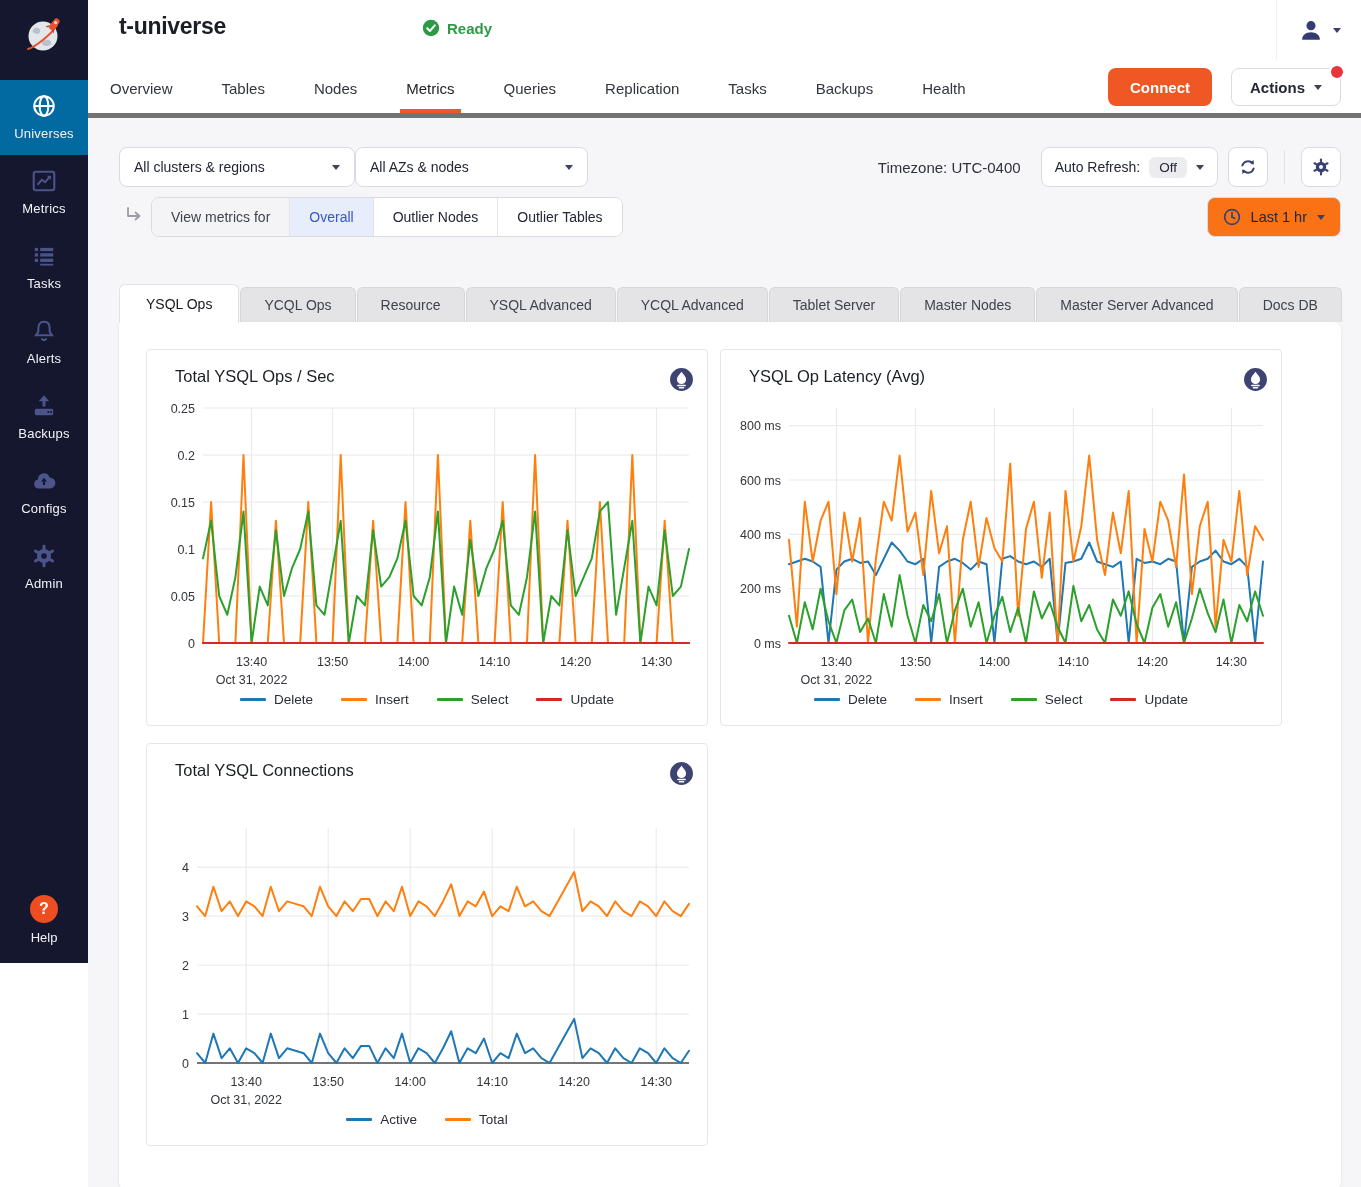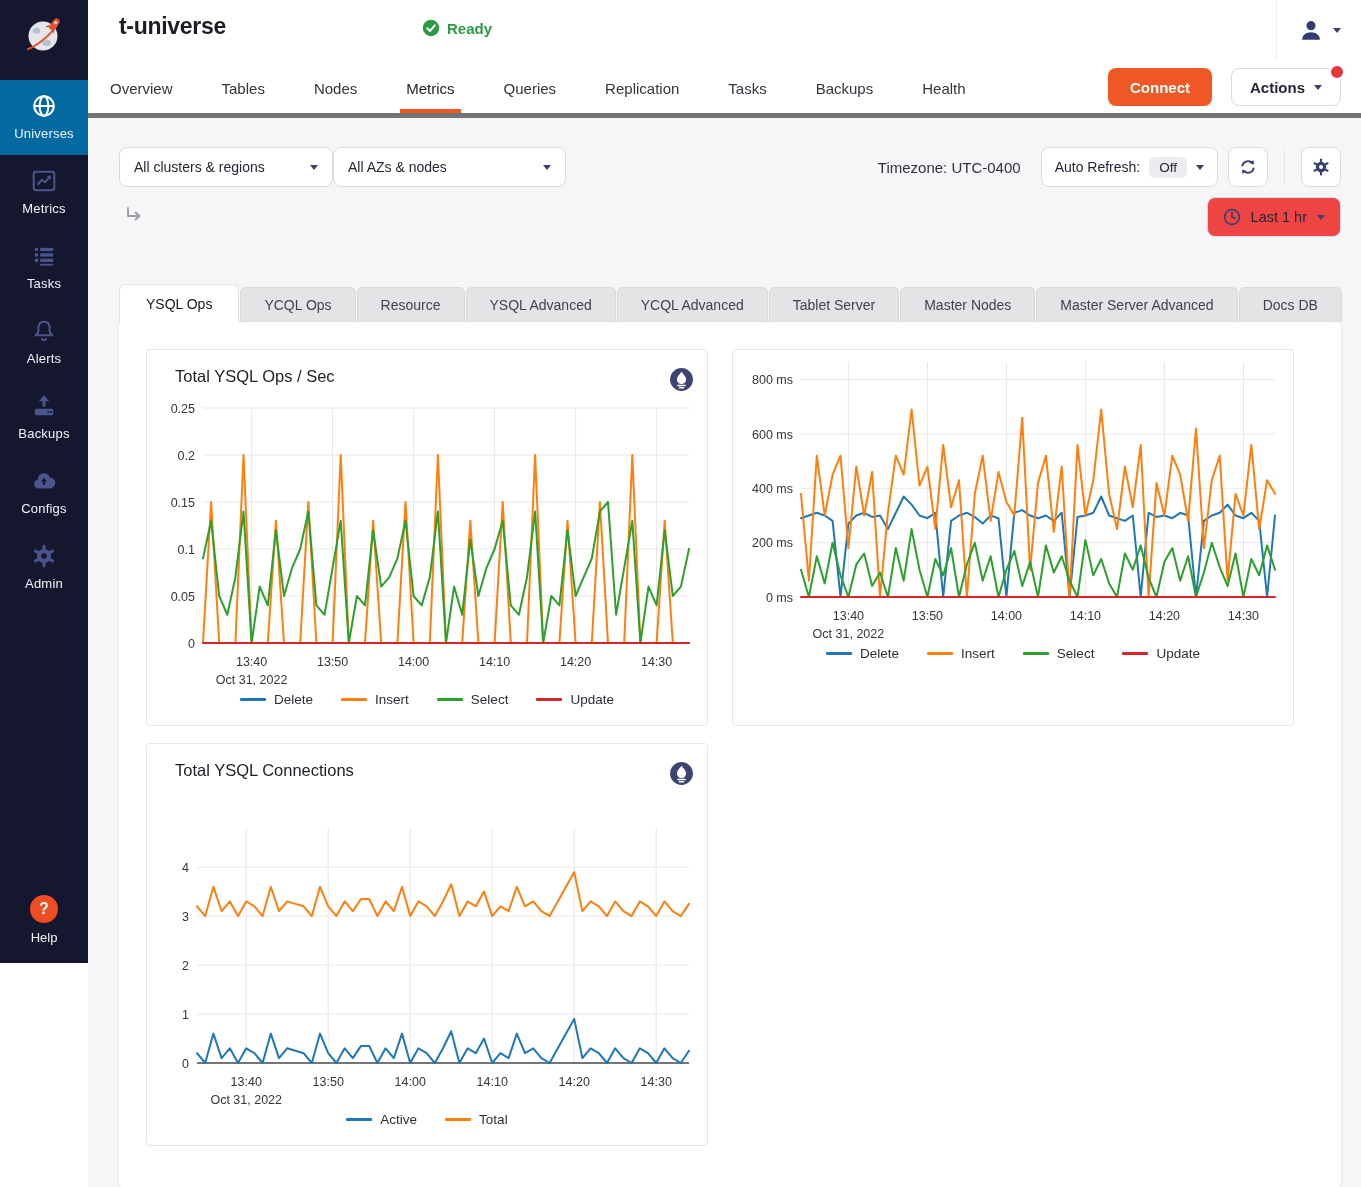--- a/index.html
+++ b/index.html
@@ -35,44 +35,44 @@
   .header-actions { position:absolute; right:20px; top:68px; display:flex; gap:19px; align-items:flex-end; }
   .btn-connect { height:38px; padding:0 22px; background:#ef5824; border:none; border-radius:8px; color:#fff; font-weight:bold; font-size:15px; cursor:pointer; font-family:inherit; }
   .btn-actions { position:relative; height:38px; padding:0 18px; background:#fff; border:1px solid #d9dbe3; border-radius:8px; color:#232735; font-weight:600; font-size:15px; cursor:pointer; display:flex; align-items:center; gap:9px; font-family:inherit; }
   .btn-actions::after { content:""; position:absolute; right:-5px; top:-5px; width:12px; height:12px; border-radius:50%; background:#e8363d; border:2px solid #fff; }
   .caret { width:0; height:0; border-left:4.5px solid transparent; border-right:4.5px solid transparent; border-top:5.5px solid #3a4163; display:inline-block; }
 
   
   .content { position:absolute; left:88px; top:118px; right:0; bottom:0; background:#f6f6f8; }
   .row1 { display:flex; align-items:center; margin:29px 20px 0 31px; }
   .btn-select { height:40px; background:#fff; border:1px solid #d9dbe3; border-radius:8px; display:flex; align-items:center; justify-content:space-between; padding:0 14px; font-size:14px; color:#232735; cursor:pointer; }
-  .sel-clusters { width:214px; }
+  .sel-clusters { width:236px; }
   .sel-azs { width:233px; }
   .row1-right { margin-left:auto; display:flex; align-items:center; gap:10px; }
   .tz { font-size:15px; color:#2f323c; margin-right:10px; }
   .btn-refresh-group { height:40px; background:#fff; border:1px solid #d9dbe3; border-radius:8px; display:flex; align-items:center; padding:0 13px; gap:9px; font-size:14px; cursor:pointer; }
   .pill { background:#ececef; border-radius:6px; padding:3px 10px; font-size:13.5px; color:#232735; }
   .icon-btn { width:40px; height:40px; background:#fff; border:1px solid #d9dbe3; border-radius:8px; display:flex; align-items:center; justify-content:center; cursor:pointer; }
   .vdiv { width:1px; height:34px; background:#e2e2e6; margin:0 6px; }
 
   .row2 { display:flex; align-items:flex-start; margin:10px 20px 0 31px; }
   .return-arrow { margin:10px 8px 0 6px; }
   .segmented { display:flex; border:1px solid #d9dbe3; border-radius:8px; background:#fff; overflow:hidden; height:40px; align-items:stretch; }
   .seg { display:flex; align-items:center; padding:0 19px; font-size:14px; border-right:1px solid #e4e4e8; cursor:pointer; background:#fff; color:#232735; }
   .seg:last-child { border-right:none; }
   .seg.label { background:#f4f4f6; color:#3f434c; cursor:default; }
   .seg.sel { background:#e7edfb; color:#3557cf; font-weight:500; }
-  .btn-timerange { margin-left:auto; height:40px; background:#ef4444; border:1px solid #d9dbe3; border-radius:8px; display:flex; align-items:center; gap:10px; padding:0 15px; font-size:14.5px; color:#232735; cursor:pointer; }
+  .btn-timerange { margin-left:auto; height:40px; background:#f97316; border:1px solid #d9dbe3; border-radius:8px; display:flex; align-items:center; gap:10px; padding:0 15px; font-size:14.5px; color:#232735; cursor:pointer; }
 
   .tabs-row { display:flex; align-items:flex-end; margin:47px 20px 0 31px; }
   .mtab { padding:9px 23px; font-size:14px; color:#3f434c; background:#e4e4e6; border:1px solid #d7d7da; border-bottom:none; border-radius:6px 6px 0 0; margin-right:1px; cursor:pointer; white-space:nowrap; }
   .mtab.active { background:#fff; color:#16181d; border-color:#e2e2e5; padding:11px 26px; position:relative; z-index:2; margin-bottom:-1px; }
 
   .card { margin:0 20px 8px 31px; background:#fff; border-radius:0 8px 8px 8px; box-shadow:0 1px 3px rgba(16,24,40,.10); padding:27px; min-height:846px; position:relative; z-index:1; }
-  .charts-row { display:flex; gap:24px; margin-bottom:17px; }
+  .charts-row { display:flex; gap:12px; margin-bottom:17px; }
   .panel { width:562px; border:1px solid #e6e6e9; border-radius:4px; background:#fff; }
   .panel-head { display:flex; justify-content:space-between; align-items:flex-start; padding:17px 13px 4px 28px; }
   .chart-title { font-size:16.5px; color:#1b1e24; }
   .prom-link { cursor:pointer; line-height:0; }
   svg.chart { width:540px; height:290px; display:block; margin:2px auto 0; }
   .panel.tall svg.chart { margin-top:28px; }
   .tick { font-size:12.5px; fill:#33353c; font-family:"Liberation Sans","DejaVu Sans",sans-serif; }
   .legend { display:flex; justify-content:center; gap:28px; padding:4px 0 18px; }
   .legend-item { display:flex; align-items:center; gap:8px; font-size:13.5px; color:#2b2e36; cursor:pointer; }
   .legend-swatch { width:26px; height:3px; border-radius:1px; display:inline-block; }
@@ -284,20 +284,26 @@
       </div>
     </div>
 
     <div class="row2">
       <span class="return-arrow">
         <svg width="18" height="16" viewBox="0 0 18 16">
             <path d="M3 1v8h11" fill="none" stroke="#9a9da8" stroke-width="1.8" stroke-linecap="round" stroke-linejoin="round"></path>
             <polyline points="10.5,5.5 14.5,9 10.5,12.5" fill="none" stroke="#9a9da8" stroke-width="1.8" stroke-linecap="round" stroke-linejoin="round"></polyline>
           </svg>
       </span>
+      <div class="segmented">
+        <div class="seg label">View metrics for</div>
+        <div class="seg sel">Overall</div>
+        <div class="seg">Outlier Nodes</div>
+        <div class="seg">Outlier Tables</div>
+      </div>
       <div class="btn-timerange">
         <svg width="18" height="18" viewBox="0 0 20 20">
             <circle cx="10" cy="10" r="8.2" fill="none" stroke="#35406e" stroke-width="1.8"></circle>
             <line x1="10" y1="10" x2="10" y2="5.2" stroke="#35406e" stroke-width="1.8" stroke-linecap="round"></line>
             <line x1="10" y1="10" x2="13.2" y2="11.6" stroke="#35406e" stroke-width="1.8" stroke-linecap="round"></line>
           </svg>
         <span>Last 1 hr</span>
         <span class="caret"></span>
       </div>
     </div>
@@ -374,20 +380,31 @@
                 <span>Select</span>
               </span>
               <span class="legend-item">
                 <span class="legend-swatch" style="background: rgb(214, 39, 40);"></span>
                 <span>Update</span>
               </span>
             </div>
         </div>
 
         <div class="panel">
+          <div class="panel-head">
+            <span class="chart-title">YSQL Op Latency (Avg)</span>
+            <span class="prom-link">
+              <svg width="25" height="25" viewBox="0 0 24 24">
+                  <circle cx="12" cy="12" r="11" fill="#3d4472"></circle>
+                  <path d="M12 4.5 C14.3 7.6 16.4 9.3 16.4 11.9 a4.4 4.4 0 0 1-8.8 0 C7.6 9.3 9.7 7.6 12 4.5 Z" fill="#fff"></path>
+                  <rect x="7.8" y="17" width="8.4" height="1.5" rx=".7" fill="#fff"></rect>
+                  <rect x="9.3" y="19.3" width="5.4" height="1.4" rx=".7" fill="#fff"></rect>
+                </svg>
+            </span>
+          </div>
           <svg class="chart" id="chart1" viewBox="0 0 540 290">
               <line x1="105.4" y1="10" x2="105.4" y2="245" stroke="#e8e8ea"></line>
               <line x1="184.4" y1="10" x2="184.4" y2="245" stroke="#e8e8ea"></line>
               <line x1="263.4" y1="10" x2="263.4" y2="245" stroke="#e8e8ea"></line>
               <line x1="342.4" y1="10" x2="342.4" y2="245" stroke="#e8e8ea"></line>
               <line x1="421.4" y1="10" x2="421.4" y2="245" stroke="#e8e8ea"></line>
               <line x1="500.4" y1="10" x2="500.4" y2="245" stroke="#e8e8ea"></line>
               <text x="50" y="249.5" text-anchor="end" class="tick">0 ms</text>
               <line x1="58" y1="190.7" x2="532" y2="190.7" stroke="#e8e8ea"></line>
               <text x="50" y="195.2" text-anchor="end" class="tick">200 ms</text>

